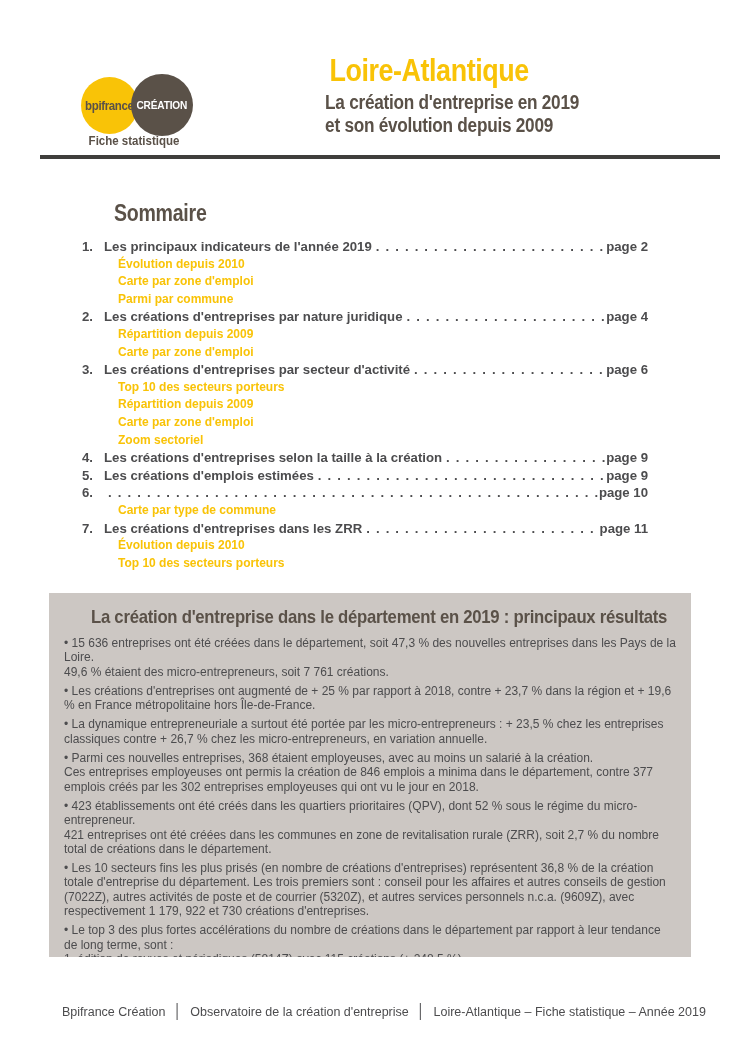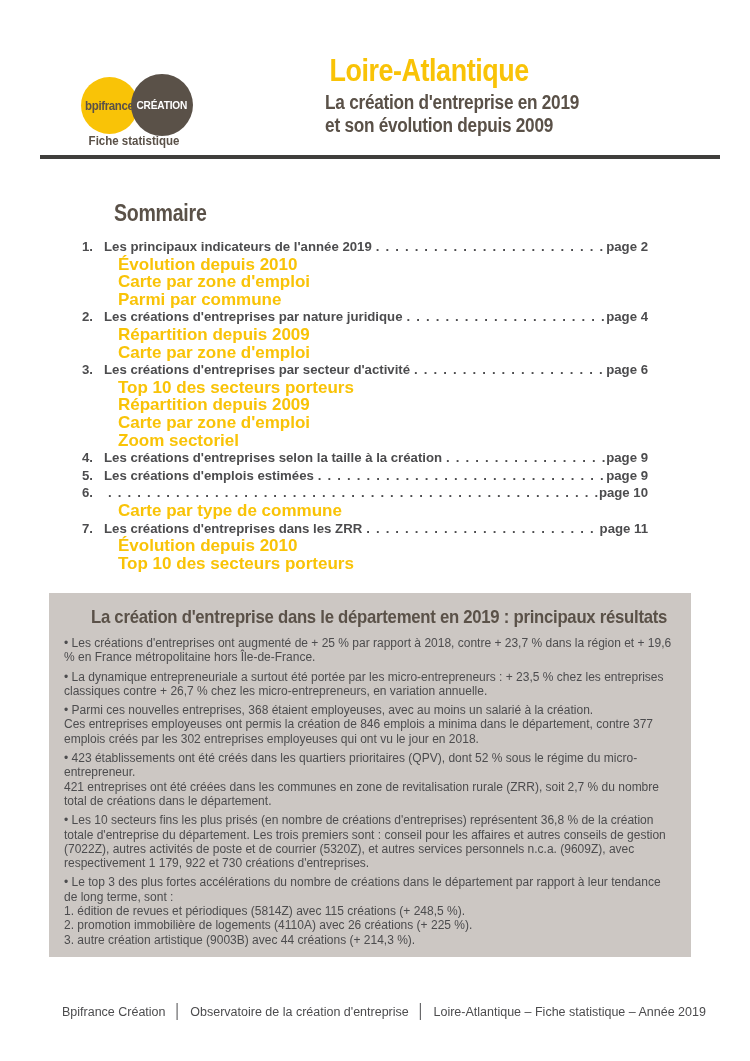--- a/index.html
+++ b/index.html
@@ -34,21 +34,21 @@
   
   .toc-heading{position:absolute;left:114px;top:200px;font-size:23px;font-weight:bold;
     color:var(--brown);transform:scaleX(0.85);transform-origin:left center;letter-spacing:-0.3px;}
   .toc{position:absolute;left:82px;top:238px;width:566px;}
   .toc-row{display:flex;align-items:baseline;font-size:13.2px;font-weight:bold;
     color:var(--text);line-height:17.6px;}
   .toc-num{flex:0 0 22px;}
   .toc-label{flex:0 0 auto;white-space:nowrap;}
   .toc-dots{flex:1 1 auto;overflow:hidden;white-space:nowrap;padding:0 4px;letter-spacing:1.2px;}
   .toc-page{flex:0 0 auto;white-space:nowrap;}
-  .toc-sub{margin-left:36px;font-size:17px;font-weight:bold;color:var(--yellow);line-height:17.6px;}
+  .toc-sub{margin-left:36px;font-size:12px;font-weight:bold;color:var(--yellow);line-height:17.6px;}
   
   .results-box{position:absolute;left:49px;top:593px;width:642px;height:364px;
     background:var(--box-bg);overflow:hidden;}
   .box-title{margin:13px 10px 8px 42px;font-size:19px;font-weight:bold;color:var(--brown);
     transform:scaleX(0.88);transform-origin:left center;letter-spacing:-0.3px;white-space:nowrap;}
   .box-body{margin:0 14px 0 15px;}
   .box-para{font-size:12px;line-height:14.3px;color:var(--text);margin-bottom:5px;white-space:pre-line;}
   
   .footer{position:absolute;left:62px;top:1003px;font-size:12.5px;color:var(--text);white-space:nowrap;}
   .foot-sep{padding:0 8px;font-size:14px;}
@@ -127,20 +127,22 @@
       <span class="toc-dots">. . . . . . . . . . . . . . . . . . . . . . . . . . . . . . . . . . . . . . . . . . . . . . . . . . . . . . . . . . . . . . . . . . . . . . . . . . . . . . . . . . . . . . . .</span>
       <span class="toc-page">page 11</span>
     </div>
     <div class="toc-sub">Évolution depuis 2010</div>
     <div class="toc-sub">Top 10 des secteurs porteurs</div>
   </div>
 
 <div class="results-box">
   <div class="box-title">La création d'entreprise dans le département en 2019 : principaux résultats</div>
   <div class="box-body">
+      <div class="box-para">• 15 636 entreprises ont été créées dans le département, soit 47,3 % des nouvelles entreprises dans les Pays de la Loire.
+49,6 % étaient des micro-entrepreneurs, soit 7 761 créations.</div>
       <div class="box-para">• Les créations d'entreprises ont augmenté de + 25 % par rapport à 2018, contre + 23,7 % dans la région et + 19,6 % en France métropolitaine hors Île-de-France.</div>
       <div class="box-para">• La dynamique entrepreneuriale a surtout été portée par les micro-entrepreneurs : + 23,5 % chez les entreprises classiques contre + 26,7 % chez les micro-entrepreneurs, en variation annuelle.</div>
       <div class="box-para">• Parmi ces nouvelles entreprises, 368 étaient employeuses, avec au moins un salarié à la création.
 Ces entreprises employeuses ont permis la création de 846 emplois a minima dans le département, contre 377 emplois créés par les 302 entreprises employeuses qui ont vu le jour en 2018.</div>
       <div class="box-para">• 423 établissements ont été créés dans les quartiers prioritaires (QPV), dont 52 % sous le régime du micro-entrepreneur.
 421 entreprises ont été créées dans les communes en zone de revitalisation rurale (ZRR), soit 2,7 % du nombre total de créations dans le département.</div>
       <div class="box-para">• Les 10 secteurs fins les plus prisés (en nombre de créations d'entreprises) représentent 36,8 % de la création totale d'entreprise du département. Les trois premiers sont : conseil pour les affaires et autres conseils de gestion (7022Z), autres activités de poste et de courrier (5320Z), et autres services personnels n.c.a. (9609Z), avec respectivement 1 179, 922 et 730 créations d'entreprises.</div>
       <div class="box-para">• Le top 3 des plus fortes accélérations du nombre de créations dans le département par rapport à leur tendance de long terme, sont :
 1. édition de revues et périodiques (5814Z) avec 115 créations (+ 248,5 %).
 2. promotion immobilière de logements (4110A) avec 26 créations (+ 225 %).

